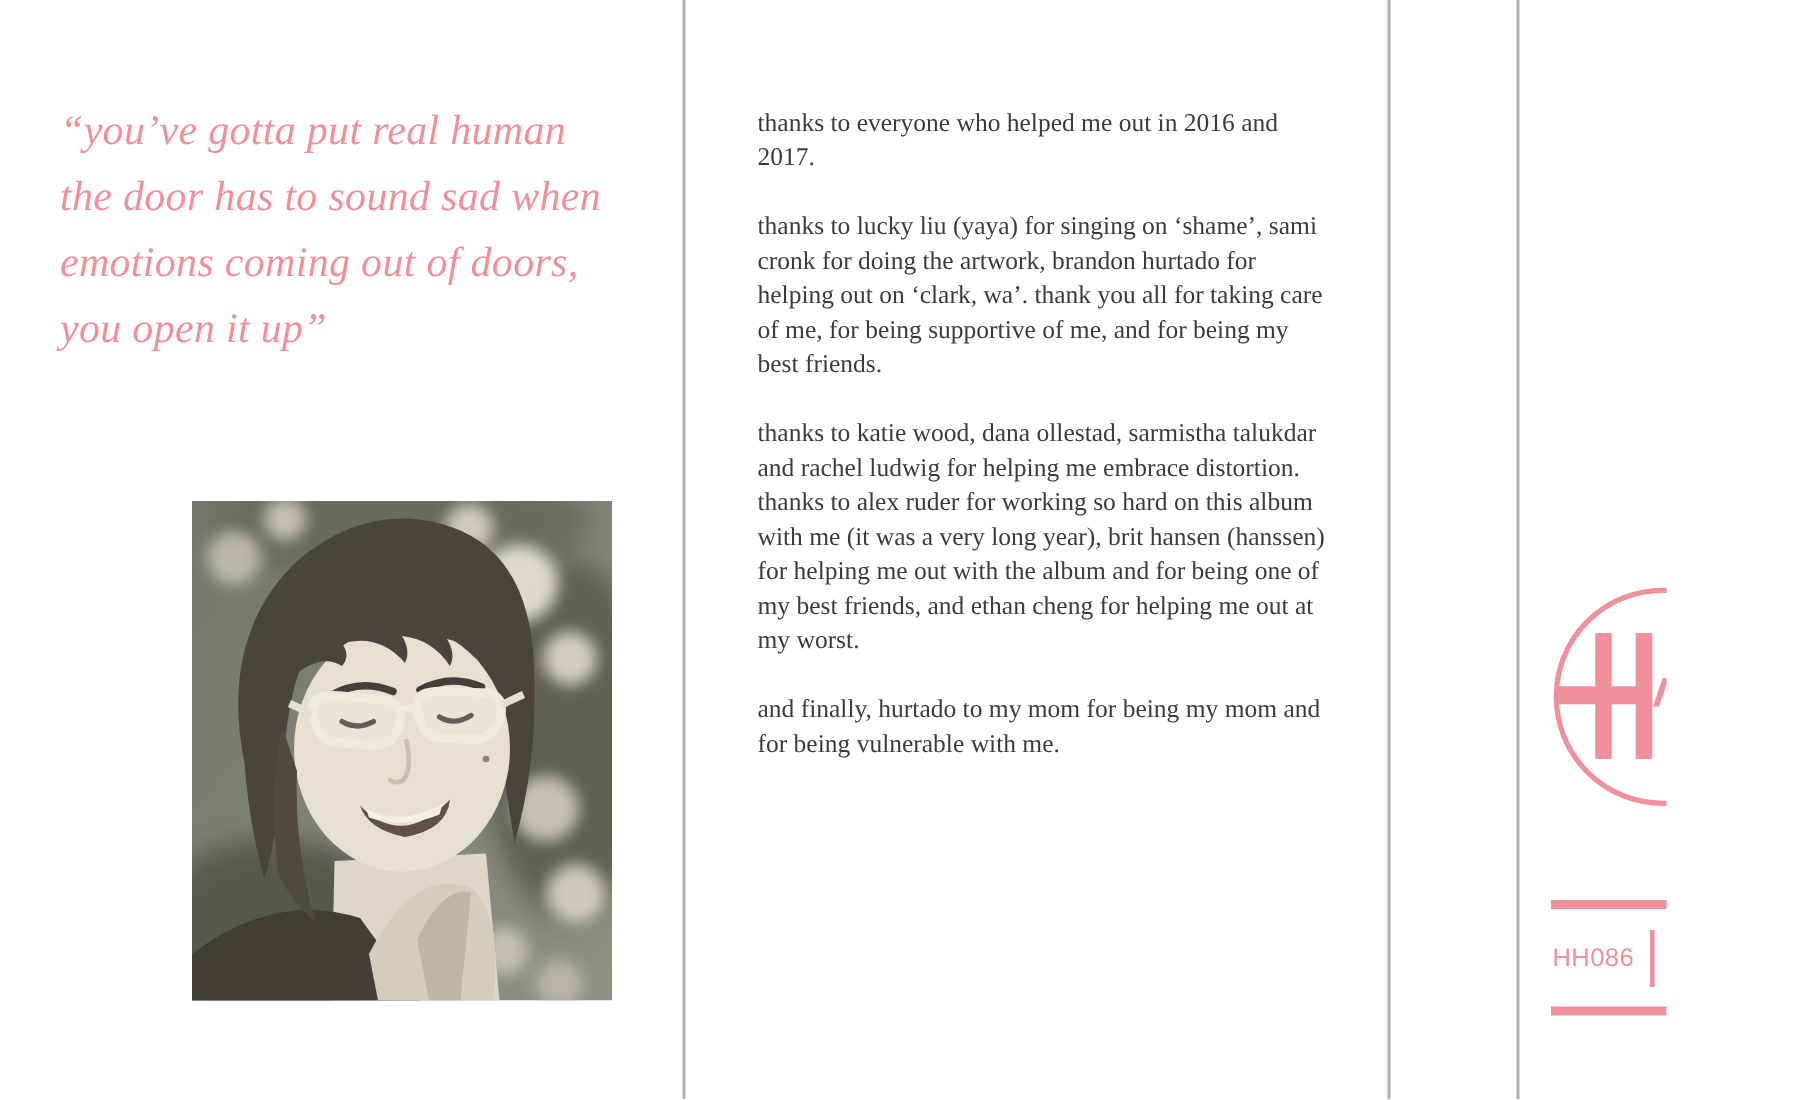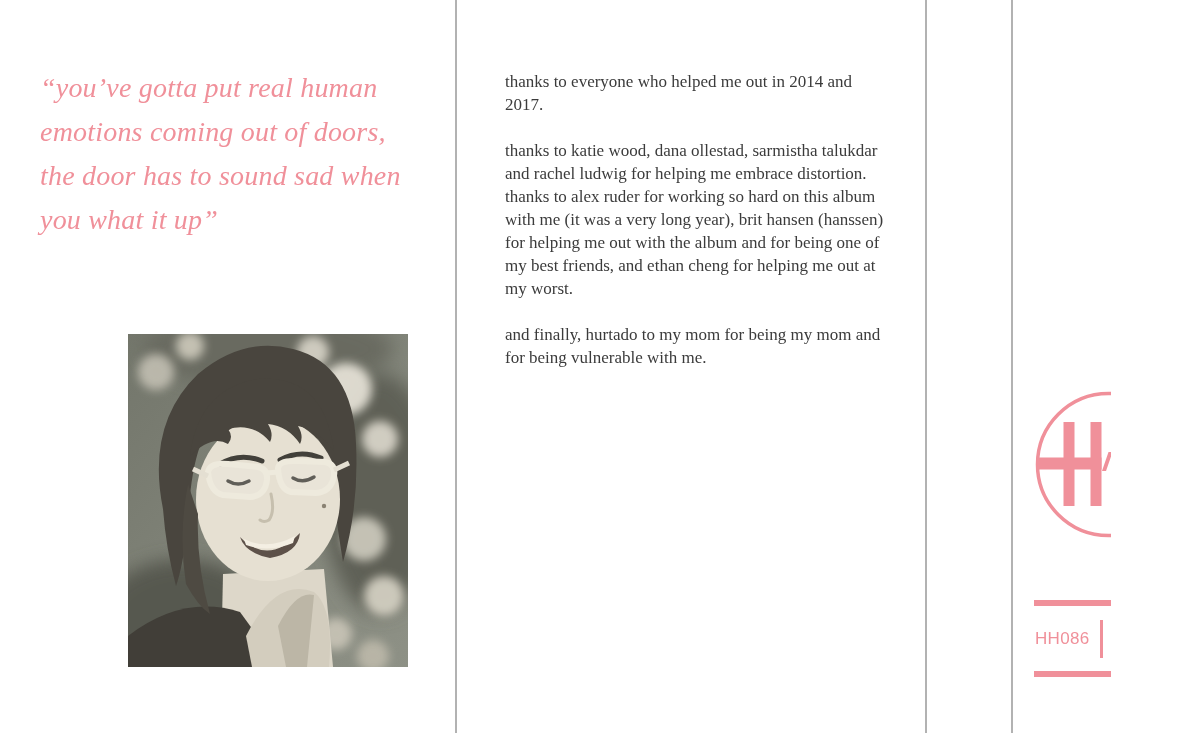--- a/index.html
+++ b/index.html
@@ -100,23 +100,23 @@
     letter-spacing:0.3px;
   }
 </style>
 </head>
 <body>
 
 <div id="canvas">
 
   <div class="quote">
     <div>“you’ve gotta put real human</div>
+    <div>the door has to sound sad when</div>
     <div>emotions coming out of doors,</div>
-    <div>the door has to sound sad when</div>
-    <div>you what it up”</div>
+    <div>you open it up”</div>
   </div>
 
   <div class="photo-frame" role="img" aria-label="black and white portrait of a smiling person with dark hair and cat-eye glasses in front of bokeh lights">
     <svg viewBox="0 0 280 333" preserveAspectRatio="none">
       <defs>
         <filter id="b8" x="-40%" y="-40%" width="180%" height="180%">
             <feGaussianBlur stdDeviation="9"></feGaussianBlur>
           </filter>
         <filter id="b4" x="-60%" y="-60%" width="220%" height="220%">
             <feGaussianBlur stdDeviation="5"></feGaussianBlur>
@@ -167,21 +167,22 @@
       <path d="M116 205 Q140 217 167 202 L165 209 Q141 219 118 211 Z" fill="#f4efe3"></path>
       <circle cx="196" cy="172" r="2.2" fill="#8a8273"></circle>
     </svg>
   </div>
 
   <div class="vline v1"></div>
   <div class="vline v2"></div>
   <div class="vline v3"></div>
 
   <div class="thanks">
-    <p>thanks to everyone who helped me out in 2014 and 2017.</p>
+    <p>thanks to everyone who helped me out in 2016 and 2017.</p>
+    <p>thanks to lucky liu (yaya) for singing on ‘shame’, sami cronk for doing the artwork, brandon hurtado for helping out on ‘clark, wa’. thank you all for taking care of me, for being supportive of me, and for being my best friends.</p>
     <p>thanks to katie wood, dana ollestad, sarmistha talukdar and rachel ludwig for helping me embrace distortion. thanks to alex ruder for working so hard on this album with me (it was a very long year), brit hansen (hanssen) for helping me out with the album and for being one of my best friends, and ethan cheng for helping me out at my worst.</p>
     <p>and finally, hurtado to my mom for being my mom and for being vulnerable with me.</p>
   </div>
 
   <div class="label-logo" role="img" aria-label="hush hush records circular HH monogram logo">
     <svg viewBox="0 0 149 149">
       <g fill="var(--accent-pink)">
         <rect x="29.5" y="31" width="11" height="84"></rect>
         <rect x="56.5" y="31" width="11" height="84"></rect>
         <rect x="79.5" y="31" width="11" height="84"></rect>

